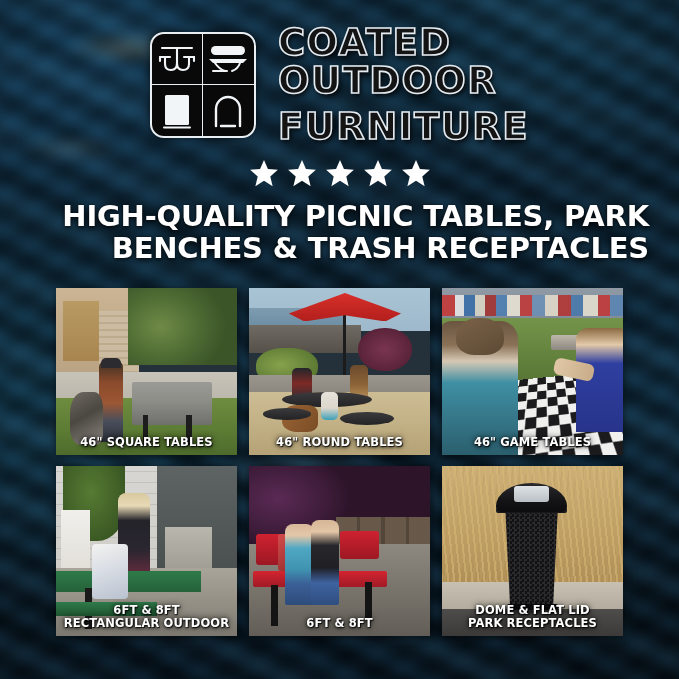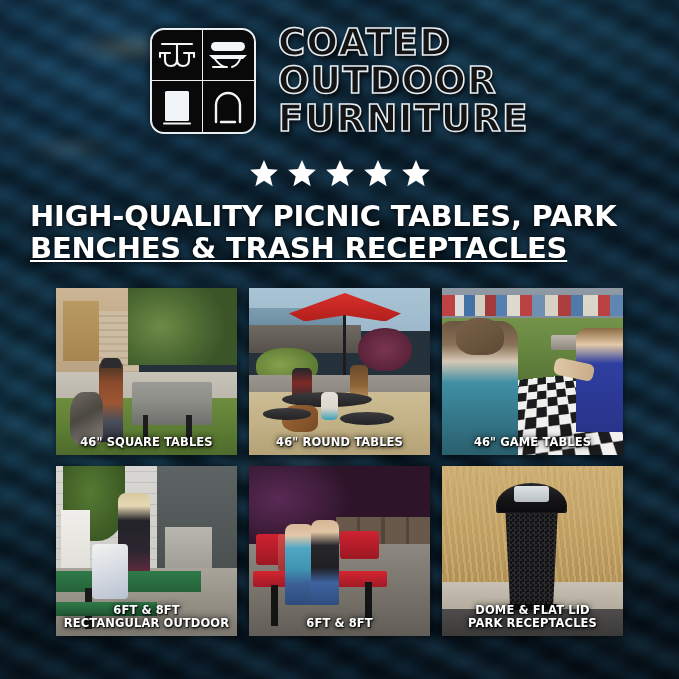--- a/index.html
+++ b/index.html
@@ -111,42 +111,42 @@
     letter-spacing: 1.5px;
     color: #141414;
     -webkit-text-stroke: 1.6px #e4ebf1;
     text-shadow:
       0 0 1px rgba(255,255,255,0.85),
       1px 1px 0 rgba(0,0,0,0.9),
       2px 3px 5px rgba(0,0,0,0.8);
   }
   .wm-1 { font-size: 37px; }
   .wm-2 { font-size: 37px; margin-top: 4px; }
-  .wm-3 { font-size: 37px; margin-top: 4px; }
+  .wm-3 { font-size: 37px; margin-top: 12px; }
 
   
   .stars {
     position: absolute; left: 0; right: 0; top: 158px;
     display: flex; justify-content: center; gap: 8px;
   }
   .star { width: 30px; height: 30px; display: block; }
 
   
   .headline {
     position: absolute; left: 30px; right: 30px; top: 200px;
-    text-align: left;
+    text-align: right;
     color: #ffffff;
     font-family: "DejaVu Sans", sans-serif;
     font-weight: 700;
     font-size: 29px;
     line-height: 1.12;
     letter-spacing: -0.2px;
     text-shadow: 0 2px 5px rgba(0,0,0,0.75), 0 0 2px rgba(0,0,0,0.6);
   }
-  .headline .hl-2 { display: block; text-decoration: underline; }
+  .headline .hl-2 { display: block; }
 
   
   .grid {
     position: absolute;
     left: 56px; top: 288px;
     width: 567px;
     display: grid;
     grid-template-columns: 1fr 1fr 1fr;
     grid-template-rows: 167px 170px;
     gap: 11px 12px;

